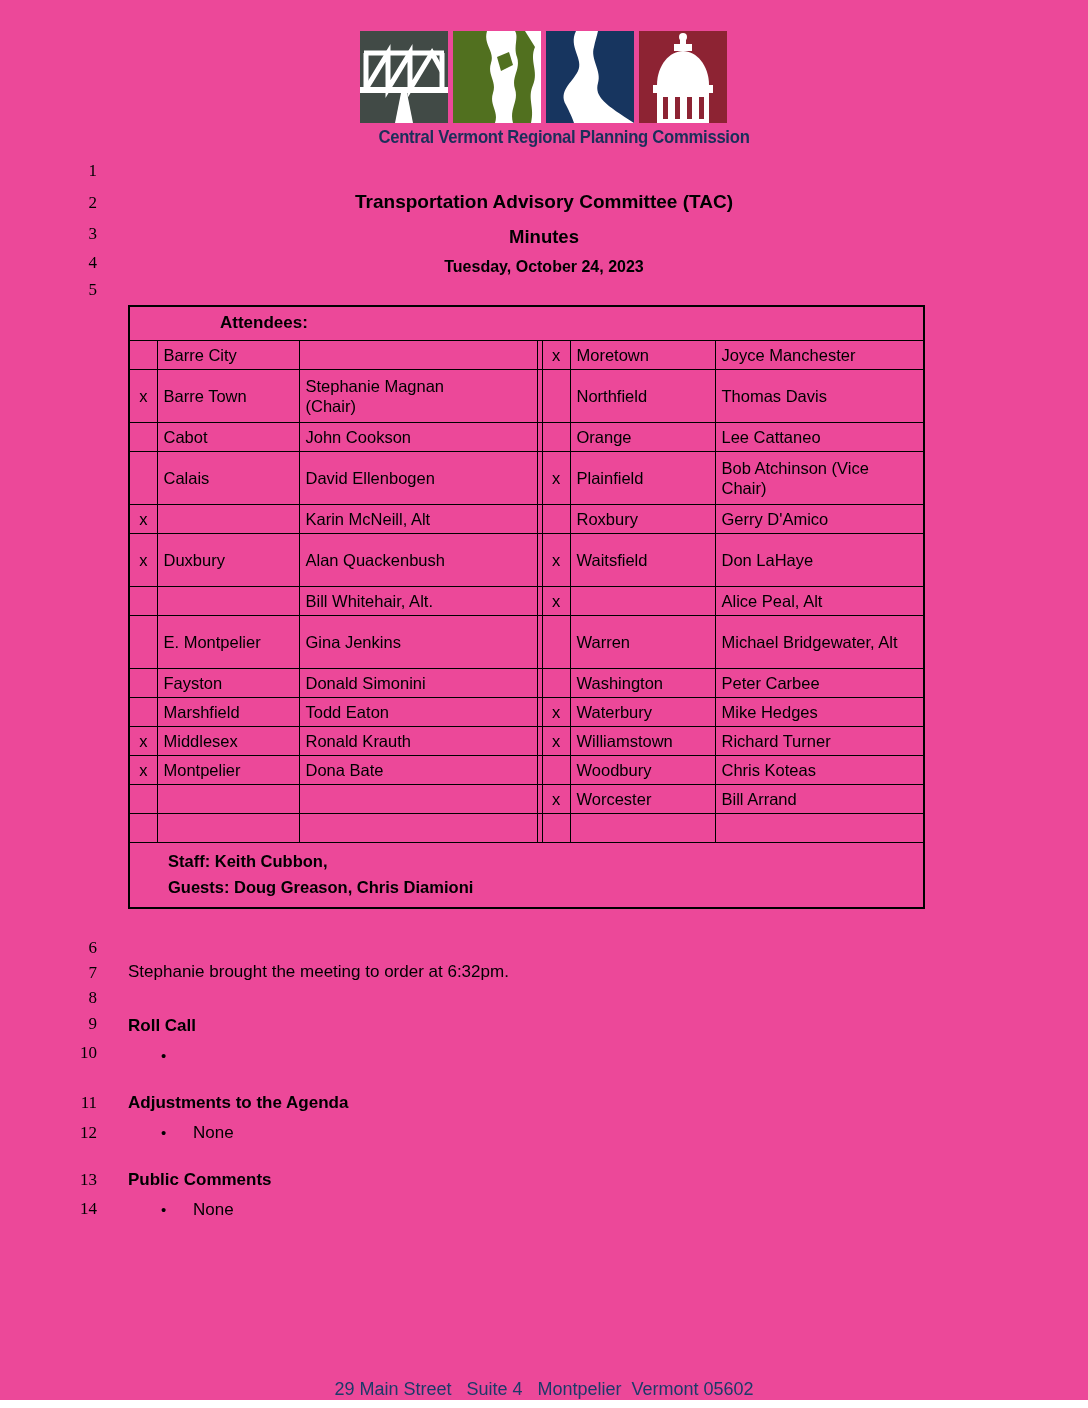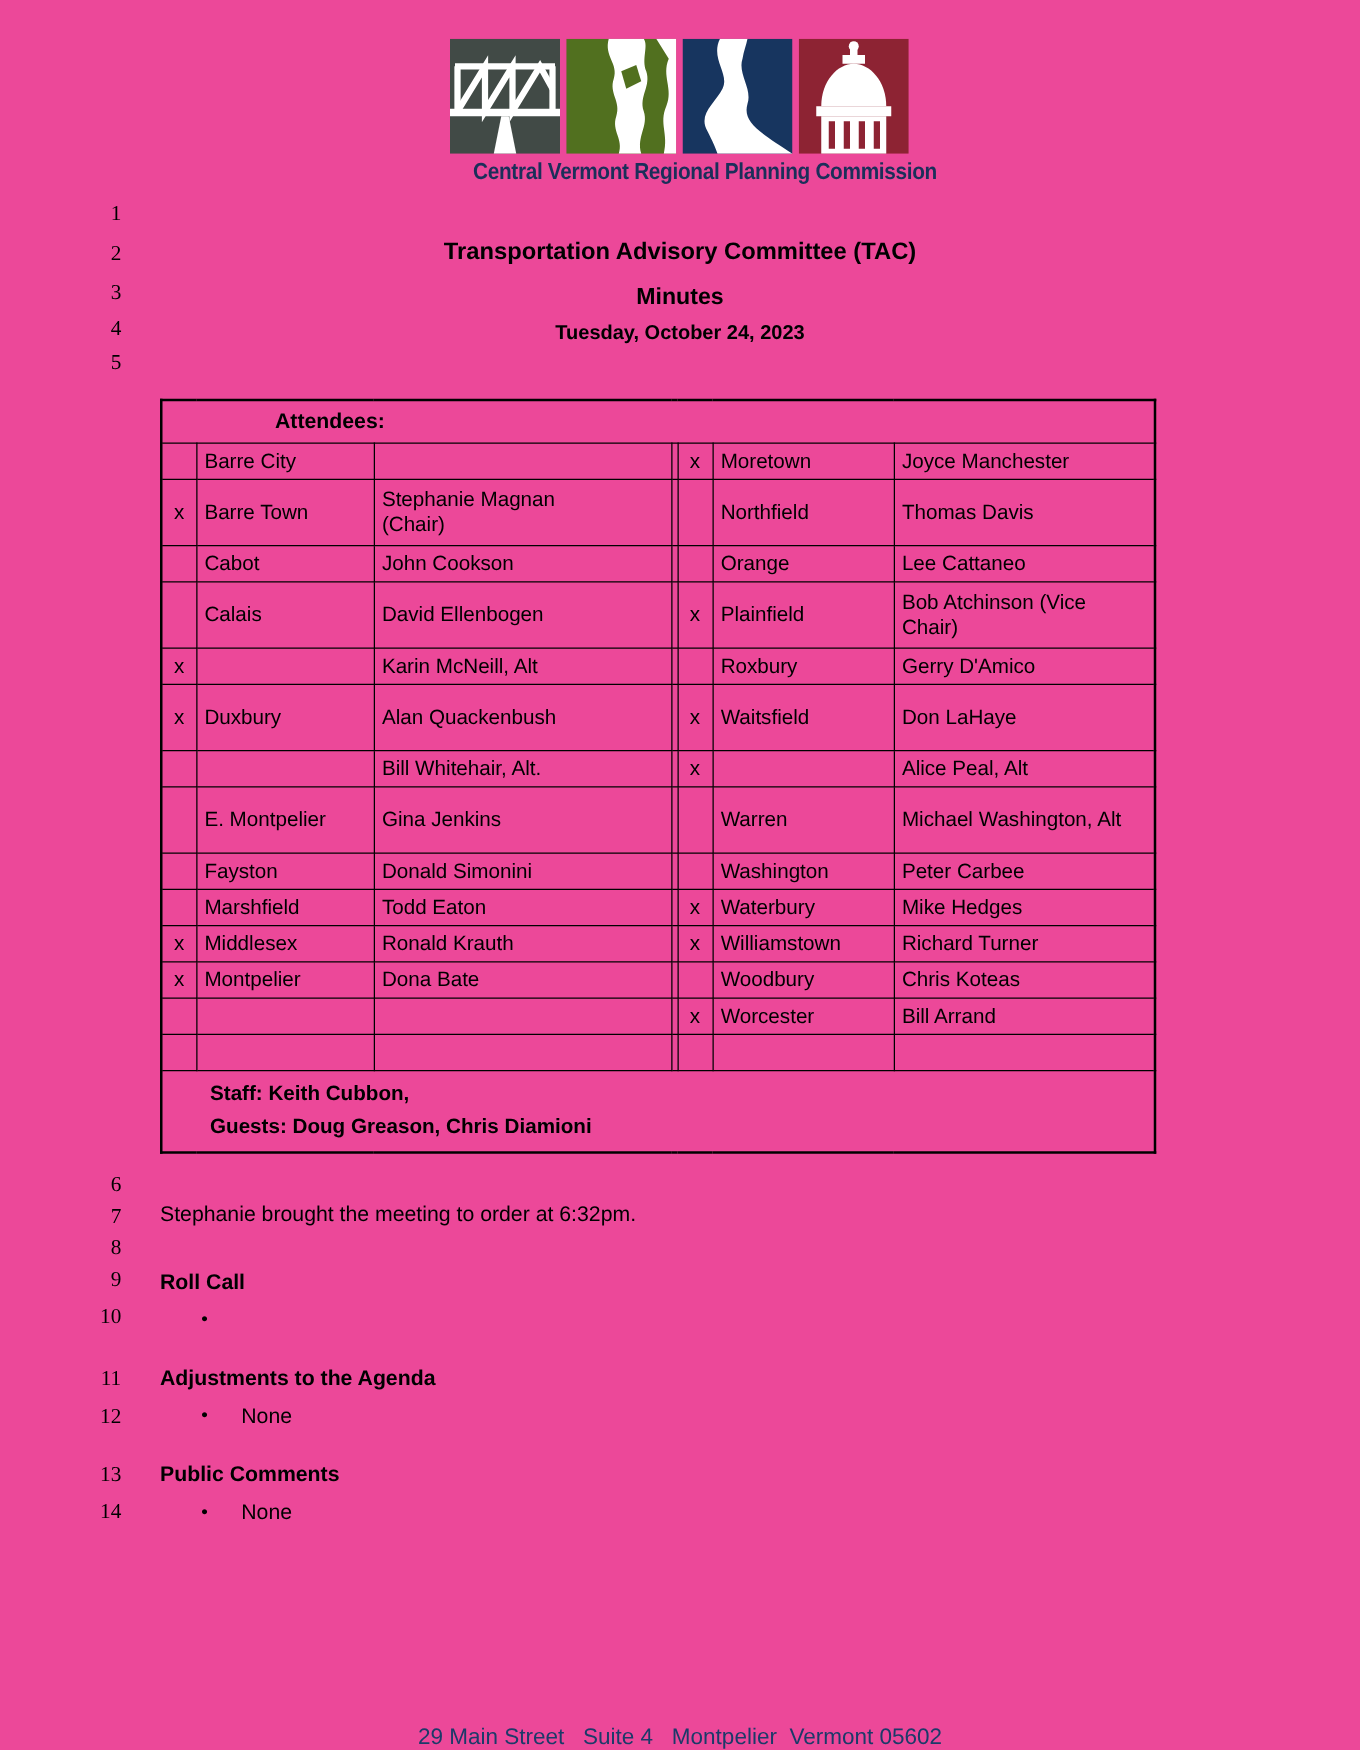--- a/index.html
+++ b/index.html
@@ -23,21 +23,21 @@
         font-family:"Liberation Serif", serif; font-size:17px; line-height:17px; }
 
   
   .title-block { position:absolute; top:191px; left:0; right:0; text-align:center; }
   .t1 { font-size:19px; font-weight:bold; }
   .t2 { margin-top:13px; font-size:18.5px; font-weight:bold; }
   .t3 { margin-top:10px; font-size:16px; font-weight:bold; }
 
   
   table.attendees {
-    position:absolute; left:128px; top:319px; width:795px;
+    position:absolute; left:128px; top:305px; width:795px;
     border-collapse:collapse; font-size:16.5px; table-layout:fixed;
     border:2px solid #000;
   }
   table.attendees td { border:1px solid #000; padding:2px 6px; vertical-align:middle; line-height:1.22; overflow:hidden; }
   table.attendees td.xc { text-align:center; padding:2px 1px; }
   table.attendees td.sp { padding:0; }
   tr.hdr td { font-weight:bold; font-size:17px; padding-left:90px; height:29px; }
   tr.r { height:29px; }
   tr.tall { height:53px; }
   td.va-top { vertical-align:top; }
@@ -205,21 +205,21 @@
       <td></td>
       <td>Alice Peal, Alt</td>
     </tr>
     <tr class="tall">
       <td class="xc"></td>
       <td>E. Montpelier</td>
       <td>Gina Jenkins</td>
       <td class="sp"></td>
       <td class="xc"></td>
       <td>Warren</td>
-      <td>Michael Washington, Alt</td>
+      <td>Michael Bridgewater, Alt</td>
     </tr>
     <tr class="r">
       <td class="xc"></td>
       <td>Fayston</td>
       <td>Donald Simonini</td>
       <td class="sp"></td>
       <td class="xc"></td>
       <td>Washington</td>
       <td>Peter Carbee</td>
     </tr>

